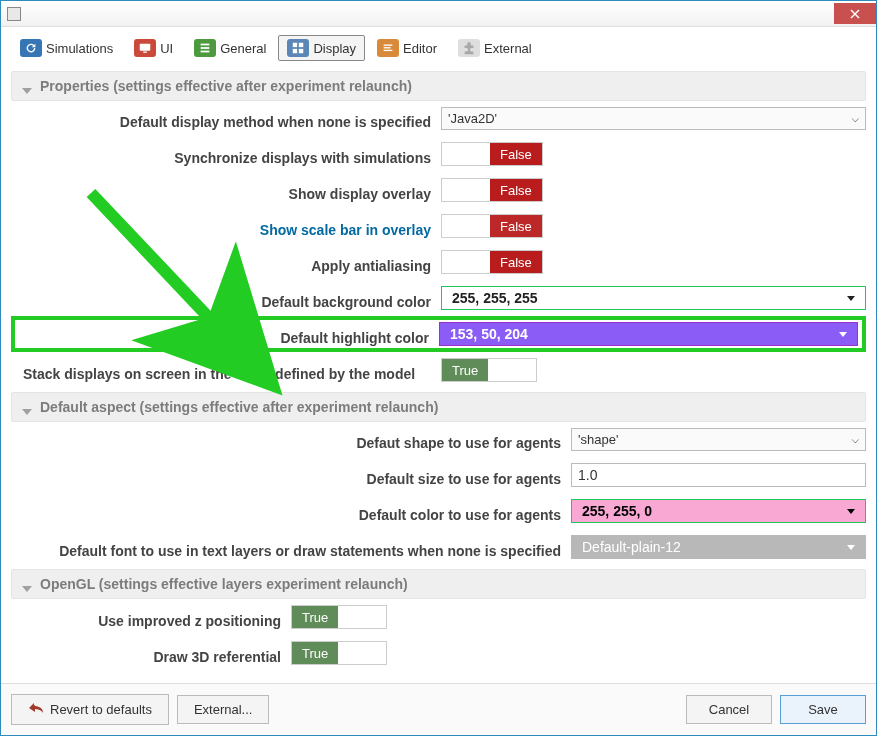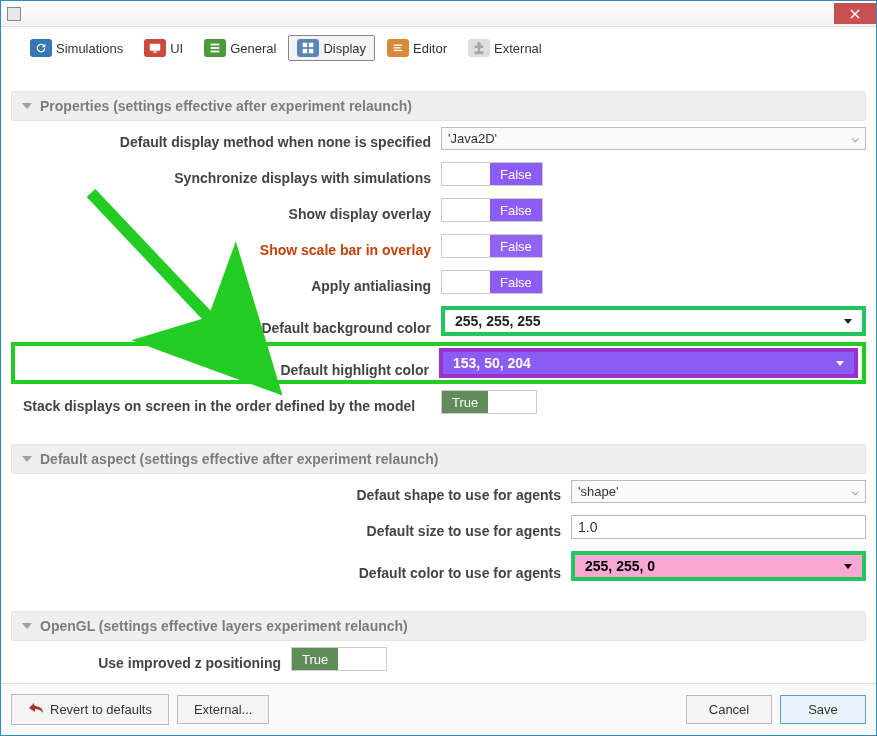--- a/index.html
+++ b/index.html
@@ -11,40 +11,40 @@
   width: 877px;
   height: 736px;
   overflow: hidden;
   position: relative;
 }
 .window { width: 877px; height: 736px; border: 1px solid #2E8BC0; position: relative; background: #fff; display:flex; flex-direction:column; }
 .titlebar { height: 26px; background: linear-gradient(#fff,#f2f2f2); display:flex; align-items:center; justify-content:space-between; border-bottom:1px solid #ddd; }
 .titlebar .left { display:flex; align-items:center; gap:6px; padding-left:6px; }
 .title-icon { width:14px; height:14px; border:1px solid #888; background:#e8e8e8; }
 .titlebar .close { width:42px; height:21px; background:#C8504F; display:flex; align-items:center; justify-content:center; color:#fff; font-size:14px; }
-.tabbar { display:flex; gap:3px; padding:8px 10px 0 20px; align-items:center; }
+.tabbar { display:flex; gap:3px; padding:8px 10px 0 10px; align-items:center; }
 .tab { display:flex; align-items:center; gap:4px; padding:3px 8px; border:1px solid transparent; border-radius:2px; cursor:pointer; }
 .tab.active { border:1px solid #888; background: #f4f4f4; }
 .tab-icon { width:22px; height:18px; border-radius:3px; display:flex; align-items:center; justify-content:center; color:#fff; }
 .tab-icon svg{width:14px;height:14px;}
 .content { flex:1; overflow-y:scroll; padding: 6px 10px 10px 10px; position:relative; }
-.section-head { background:#efefef; border:1px solid #e4e4e4; border-radius:2px; padding:6px 10px; color:#7c7c7c; font-weight:600; font-size:14px; display:flex; align-items:center; gap:8px; margin-top:24px;}
+.section-head { background:#efefef; border:1px solid #e4e4e4; border-radius:2px; padding:6px 10px; color:#7c7c7c; font-weight:600; font-size:14px; display:flex; align-items:flex-end; gap:8px; margin-top:4px;}
 .section-head .tri { width:0;height:0;border-left:5px solid transparent;border-right:5px solid transparent;border-top:6px solid #a0a0a0;}
 .row { display:flex; align-items:flex-end; padding:6px 0; }
 .row .label { flex: 0 0 430px; text-align:right; padding-right:10px; font-weight:600; font-size:14px; color:#444;}
-.row .label.disabled{ color:#c2410c; }
+.row .label.disabled{ color:#0369a1; }
 .row .control { flex:1; display:flex; align-items:center; gap:4px; }
 .select-ctrl { width:100%; border:1px solid #bbb; background:#fafafa; padding:3px 6px; font-size:13px; position:relative; display:flex; justify-content:space-between; align-items:center;}
 .select-ctrl .caret{font-size:10px;color:#555; margin-left:auto;}
 .toggle { display:flex; border:1px solid #ccc; height:24px;}
 .toggle .empty{width:48px;background:#fff;}
 .toggle .badge { padding:2px 10px; color:#fff; font-size:13px; display:flex; align-items:center;}
-.bg-red{background:#8b5cf6;}
+.bg-red{background:#b91c1c;}
 .bg-green{background:#5F8C58;}
-.color-box{ border:4px solid #22c55e; padding:3px 10px; font-weight:700; flex:1; display:flex; justify-content:space-between; align-items:center; font-size:14px;}
+.color-box{ border:1px solid #22c55e; padding:3px 10px; font-weight:700; flex:1; display:flex; justify-content:space-between; align-items:center; font-size:14px;}
 .color-box .caret{width:0;height:0;border-left:4px solid transparent;border-right:4px solid transparent;border-top:5px solid currentColor;}
 .text-input{border:1px solid #bbb;padding:3px 6px;flex:1;background:#fff;font-size:14px;}
 .hl-row{border:4px solid #22cc22; border-radius:0; padding:2px 4px;}
 .footer{ border-top:1px solid #ddd; padding:10px; display:flex; gap:8px; align-items:center; background:#fafafa;}
 .footer .spacer{flex:1;}
 .btn{ border:1px solid #bbb; background:#f4f4f4; padding:6px 16px; font-size:13px; cursor:pointer; min-width:86px; text-align:center; display:flex; align-items:center; gap:6px; justify-content:center;}
 .btn.primary{border:1px solid #5a9fd4; background:#eaf3fb;}
 .revert-icon svg{width:16px;height:14px;}
 
 .arrow-annot{position:absolute; left:80px; top:122px; width:210px; height:220px; pointer-events:none;}
@@ -242,20 +242,29 @@
     <div class="row narrow">
       <div class="label">Default color to use for agents</div>
       <div class="control">
         <div class="color-box cb-yellow">
           <span>255, 255, 0</span>
           <span class="caret"></span>
         </div>
       </div>
     </div>
 
+    <div class="row narrow">
+      <div class="label">Default font to use in text layers or draw statements when none is specified</div>
+      <div class="control">
+        <div class="color-box cb-gray" style="font-weight:400">
+          <span>Default-plain-12</span>
+          <span class="caret" style="border-top-color:#fff"></span>
+        </div>
+      </div>
+    </div>
 
     <div class="section-head">
       <span class="tri"></span>
       <span>OpenGL (settings effective layers experiment relaunch)</span>
     </div>
 
     <div class="row wider" style="padding-left:0">
       <div class="label" style="flex:0 0 280px">Use improved z positioning</div>
       <div class="control" style="flex:0 0 auto">
         <div class="toggle">

